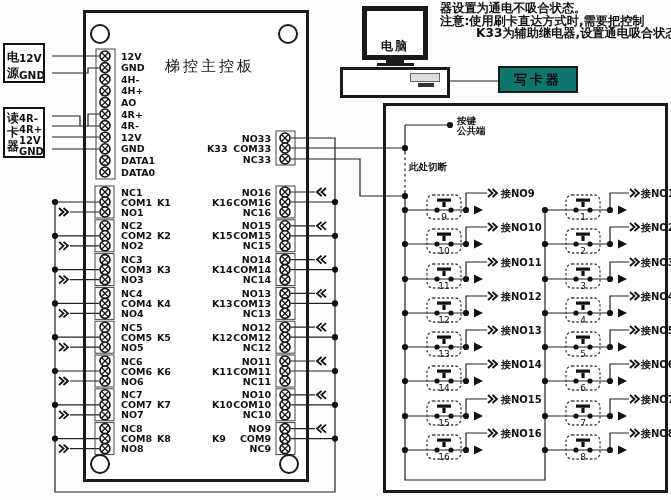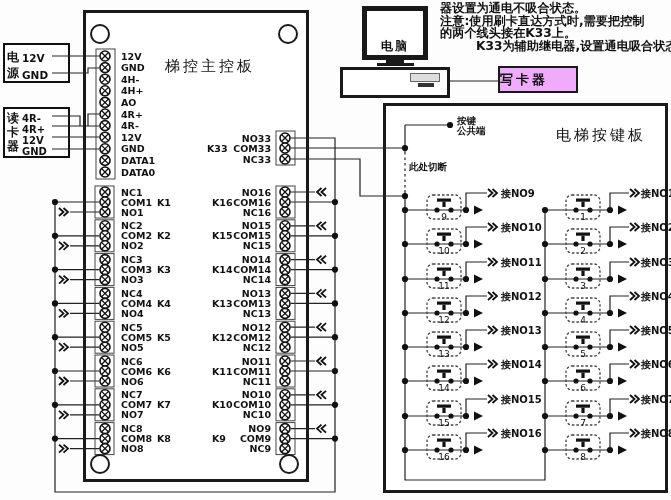--- a/index.html
+++ b/index.html
@@ -19,24 +19,24 @@
   #monitor{position:absolute;left:362px;top:6px;width:66px;height:54px;box-sizing:border-box;
            border:5px solid #191919;background:#fff;display:flex;align-items:flex-end;justify-content:center;
            font-size:12px;font-weight:bold;letter-spacing:2px;}
   #neck{position:absolute;left:386px;top:59px;width:18px;height:5px;background:#191919;}
   #mbase{position:absolute;left:377px;top:63px;width:37px;height:3px;background:#191919;}
   #tower{position:absolute;left:340px;top:67px;width:110px;height:31px;box-sizing:border-box;
          border:3px solid #191919;background:#fff;}
   #slot1{position:absolute;right:7px;top:3px;width:28px;height:7px;border:1px solid #666;background:#ddd;}
   #slot2{position:absolute;right:13px;top:13px;width:16px;height:4px;background:#333;}
   #writerBox{position:absolute;left:498px;top:66px;width:80px;height:27px;box-sizing:border-box;
-             border:2px solid #191919;background:#f0abfc;display:flex;align-items:center;justify-content:flex-start;
+             border:2px solid #191919;background:#0f766e;display:flex;align-items:center;justify-content:center;
              font-size:13px;font-weight:bold;letter-spacing:3px;}
   
-  .srcBox{position:absolute;left:3px;width:67px;box-sizing:border-box;border:2px solid #111;background:#fff;display:flex;}
+  .srcBox{position:absolute;left:3px;width:42px;box-sizing:border-box;border:2px solid #111;background:#fff;display:flex;}
   #powerBox{top:43px;height:40px;}
   #readerBox{top:107px;height:51px;}
   .vtitle{width:15px;font-size:12px;font-weight:bold;line-height:16px;word-break:break-all;padding:4px 0 0 2px;}
   #readerBox .vtitle{line-height:14px;padding-top:2px;}
   .pins{flex:1;text-align:left;font-weight:bold;}
   #powerBox .pins{font-size:10.5px;line-height:17px;padding-top:5px;}
   #readerBox .pins{font-size:10px;line-height:11px;padding-top:4px;}
   svg{position:absolute;left:0;top:0;pointer-events:none;}
   svg text{font-family:"DejaVu Sans",sans-serif;fill:#111;dominant-baseline:central;}
   .b95{font-size:9.5px;font-weight:bold;}
@@ -47,26 +47,24 @@
   .mid{text-anchor:middle;}
 </style>
 </head>
 <body>
 
 <div id="canvas">
 
   <div id="mainBoard" class="board"></div>
   <div id="keysBoard" class="board"></div>
   <div id="mainTitle" class="title">梯控主控板</div>
-  <div id="keysTitle" class="title">电梯按键板</div>
 
   <div id="note">
     <div>器设置为通电不吸合状态。</div>
     <div>注意:使用刷卡直达方式时,需要把控制</div>
-    <div>的两个线头接在K33上。</div>
     <div class="ind2">K33为辅助继电器,设置通电吸合状态。</div>
   </div>
 
   <div id="monitor">
     <span>电脑</span>
   </div>
   <div id="neck"></div>
   <div id="mbase"></div>
   <div id="tower">
     <div id="slot1"></div>

